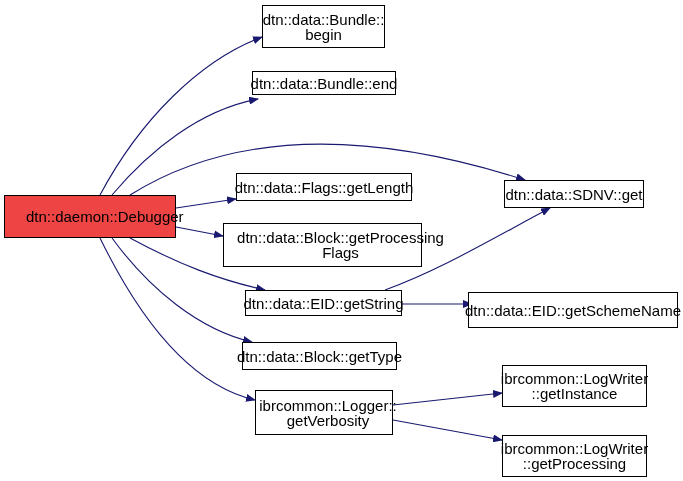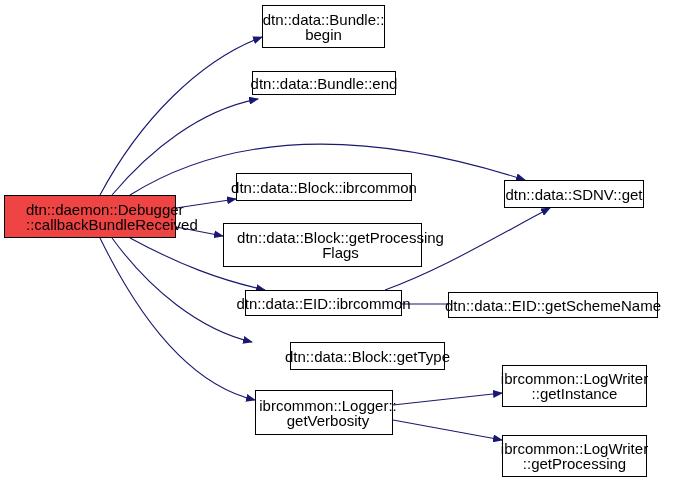--- a/index.html
+++ b/index.html
@@ -35,61 +35,60 @@
       <path d="M385,290 C440,270 490,240 550,208" fill="none" stroke="#191970" stroke-width="1.1" marker-end="url(#arrow)"></path>
       <path d="M402,304 L472,304" fill="none" stroke="#191970" stroke-width="1.1" marker-end="url(#arrow)"></path>
       <path d="M393,405 L502,393" fill="none" stroke="#191970" stroke-width="1.1" marker-end="url(#arrow)"></path>
       <path d="M393,420 L502,440" fill="none" stroke="#191970" stroke-width="1.1" marker-end="url(#arrow)"></path>
     </g>
 </svg>
 
 <div class="node root" style="left:4px;top:195px;width:172px;height:43px;">
   <div>
       <span>dtn::daemon::Debugger</span>
-      <span>::callbackBundleReceived</span>
     </div>
 </div>
 <div class="node" style="left:262px;top:5px;width:123px;height:43px;">
   <div>
       <span>dtn::data::Bundle::</span>
       <span>begin</span>
     </div>
 </div>
 <div class="node" style="left:252px;top:71px;width:144px;height:24px;">
   <div>
       <span>dtn::data::Bundle::end</span>
     </div>
 </div>
 <div class="node" style="left:504px;top:180px;width:140px;height:28px;">
   <div>
       <span>dtn::data::SDNV::get</span>
     </div>
 </div>
 <div class="node" style="left:236px;top:173px;width:176px;height:28px;">
   <div>
-      <span>dtn::data::Block::ibrcommon</span>
+      <span>dtn::data::Flags::getLength</span>
     </div>
 </div>
 <div class="node" style="left:223px;top:223px;width:199px;height:44px;padding-left:36px;">
   <div>
       <span>dtn::data::Block::getProcessing</span>
       <span>Flags</span>
     </div>
 </div>
 <div class="node" style="left:245px;top:290px;width:157px;height:26px;">
   <div>
-      <span>dtn::data::EID::ibrcommon</span>
+      <span>dtn::data::EID::getString</span>
     </div>
 </div>
-<div class="node" style="left:448px;top:292px;width:210px;height:26px;">
+<div class="node" style="left:468px;top:292px;width:210px;height:36px;">
   <div>
       <span>dtn::data::EID::getSchemeName</span>
     </div>
 </div>
-<div class="node" style="left:242px;top:342px;width:155px;height:28px;margin-left:48px;">
+<div class="node" style="left:242px;top:342px;width:155px;height:28px;">
   <div>
       <span>dtn::data::Block::getType</span>
     </div>
 </div>
 <div class="node" style="left:255px;top:390px;width:138px;height:45px;padding-left:8px;">
   <div>
       <span>ibrcommon::Logger::</span>
       <span>getVerbosity</span>
     </div>
 </div>

